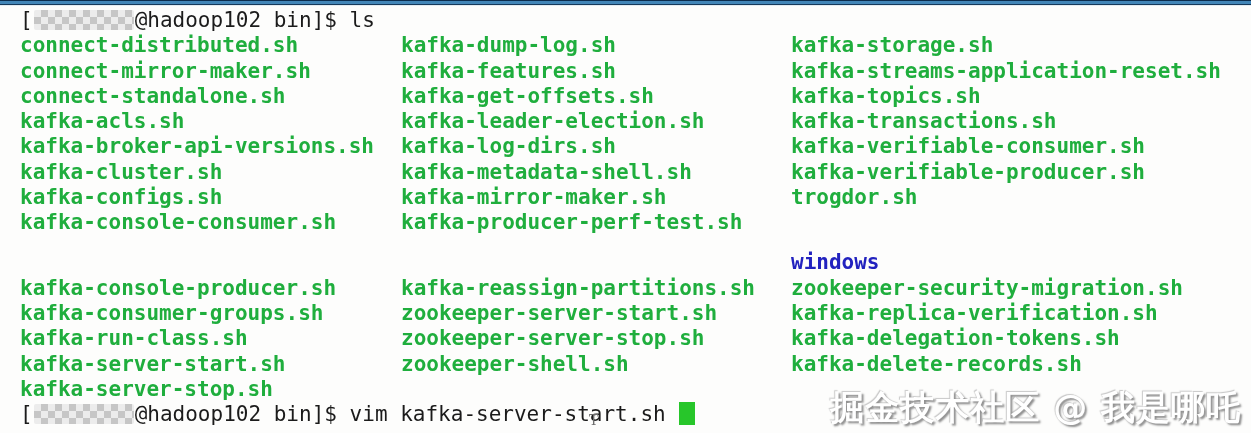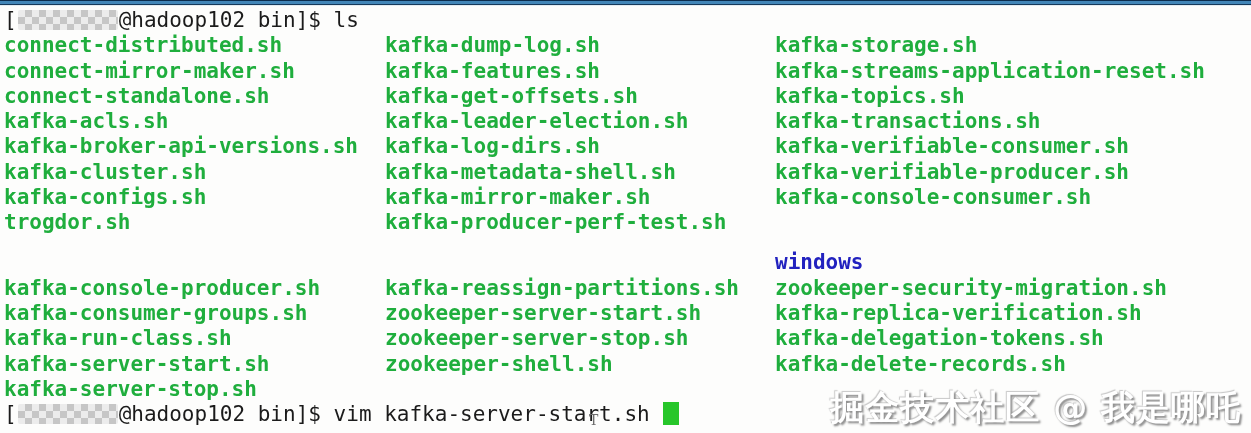--- a/index.html
+++ b/index.html
@@ -21,21 +21,21 @@
   .top-strip{
     position:absolute;top:0;left:0;width:100%;height:6px;
     background:linear-gradient(to bottom,
       #0c2d4d 0%,#0c2d4d 22%,
       #4286b8 22%,#4286b8 62%,
       #16395a 62%,#16395a 82%,
       #c2d5e3 82%,#ffffff 100%);
   }
   .terminal{
     position:absolute;top:6px;left:0;width:100%;
-    padding:2px 0 0 4px;
+    padding:2px 0 0 20px;
     font-size:21px;line-height:25.3px;
     color:var(--prompt-text);
   }
   .line{white-space:pre;}
   .prompt-line{font-weight:normal;}
   .censor{
     display:inline-block;width:100px;height:20px;
     margin:0 1px;vertical-align:-3px;border-radius:2px;
     background-image:
       linear-gradient(45deg,#c6c6c6 25%,transparent 25%,transparent 75%,#c6c6c6 75%),
@@ -99,22 +99,22 @@
         <span class="cell">kafka-leader-election.sh</span>
         <span class="cell">kafka-transactions.sh</span>
       <span class="cell">kafka-broker-api-versions.sh</span>
         <span class="cell">kafka-log-dirs.sh</span>
         <span class="cell">kafka-verifiable-consumer.sh</span>
       <span class="cell">kafka-cluster.sh</span>
         <span class="cell">kafka-metadata-shell.sh</span>
         <span class="cell">kafka-verifiable-producer.sh</span>
       <span class="cell">kafka-configs.sh</span>
         <span class="cell">kafka-mirror-maker.sh</span>
-        <span class="cell">kafka-console-consumer.sh</span>
-      <span class="cell">trogdor.sh</span>
+        <span class="cell">trogdor.sh</span>
+      <span class="cell">kafka-console-consumer.sh</span>
         <span class="cell">kafka-producer-perf-test.sh</span>
         <span class="cell dir">windows</span>
       <span class="cell">kafka-console-producer.sh</span>
         <span class="cell">kafka-reassign-partitions.sh</span>
         <span class="cell">zookeeper-security-migration.sh</span>
       <span class="cell">kafka-consumer-groups.sh</span>
         <span class="cell">zookeeper-server-start.sh</span>
         <span class="cell">kafka-replica-verification.sh</span>
         <span class="cell">kafka-run-class.sh</span>
         <span class="cell">zookeeper-server-stop.sh</span>

